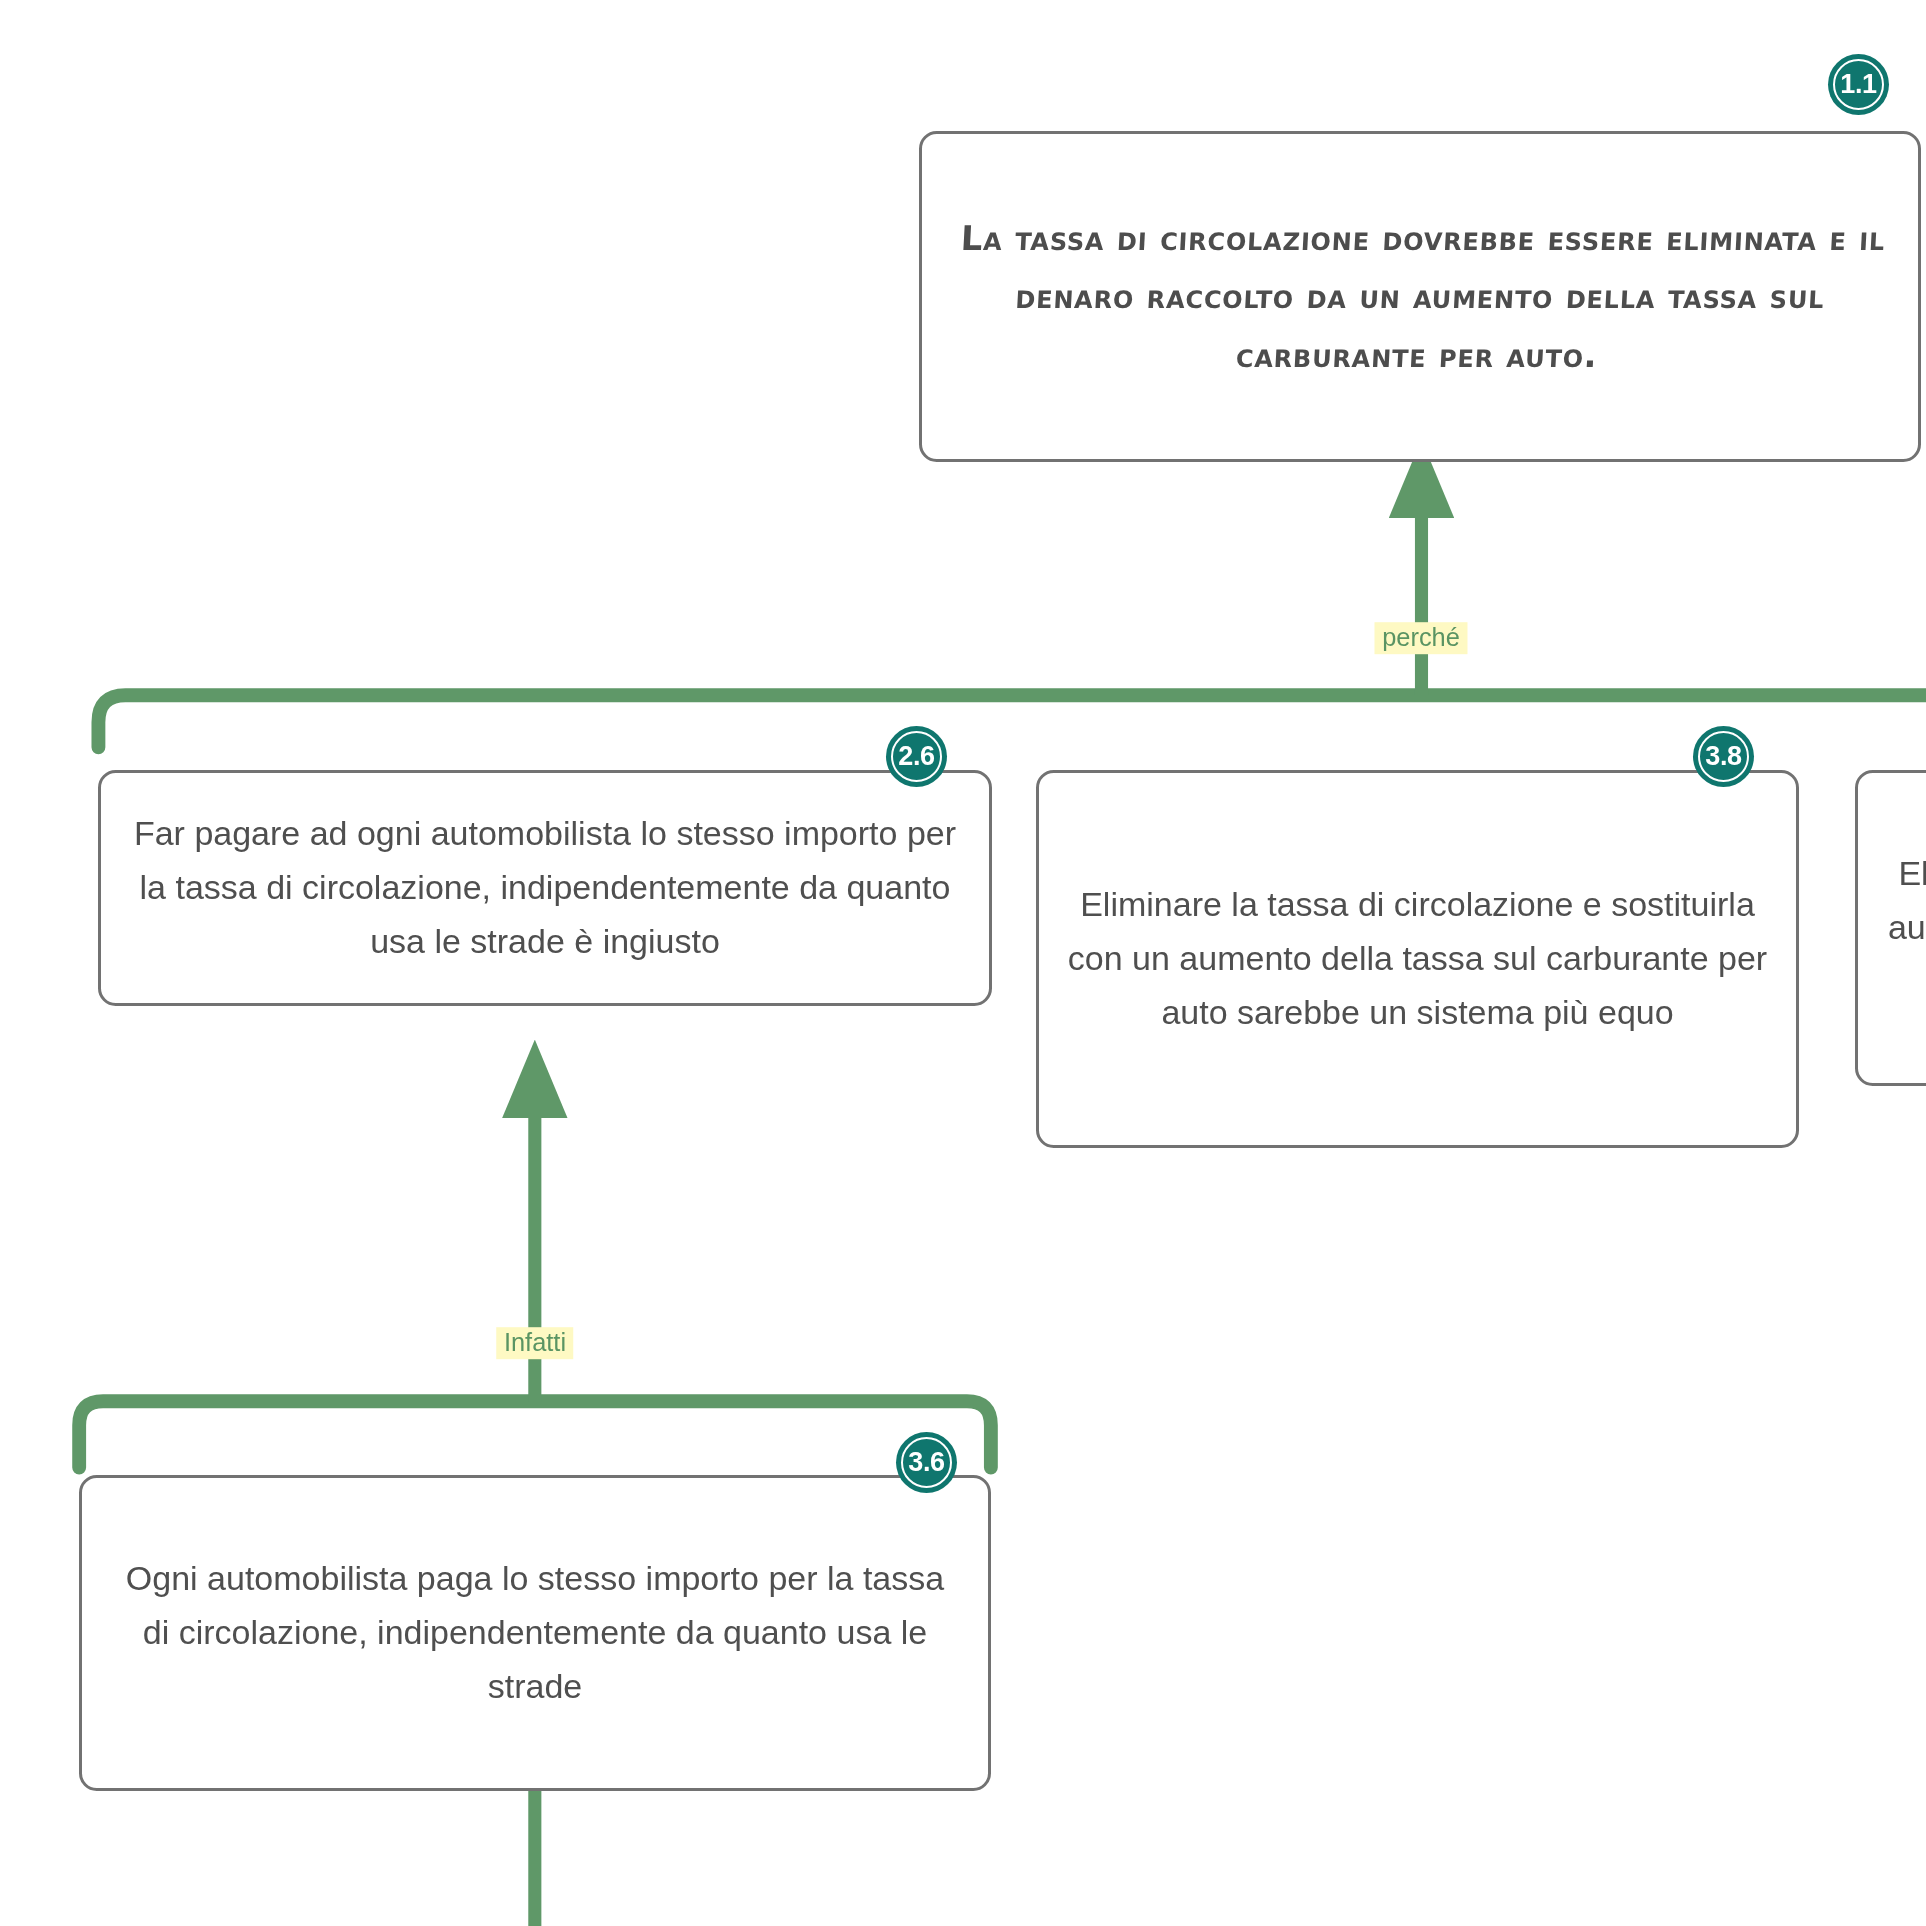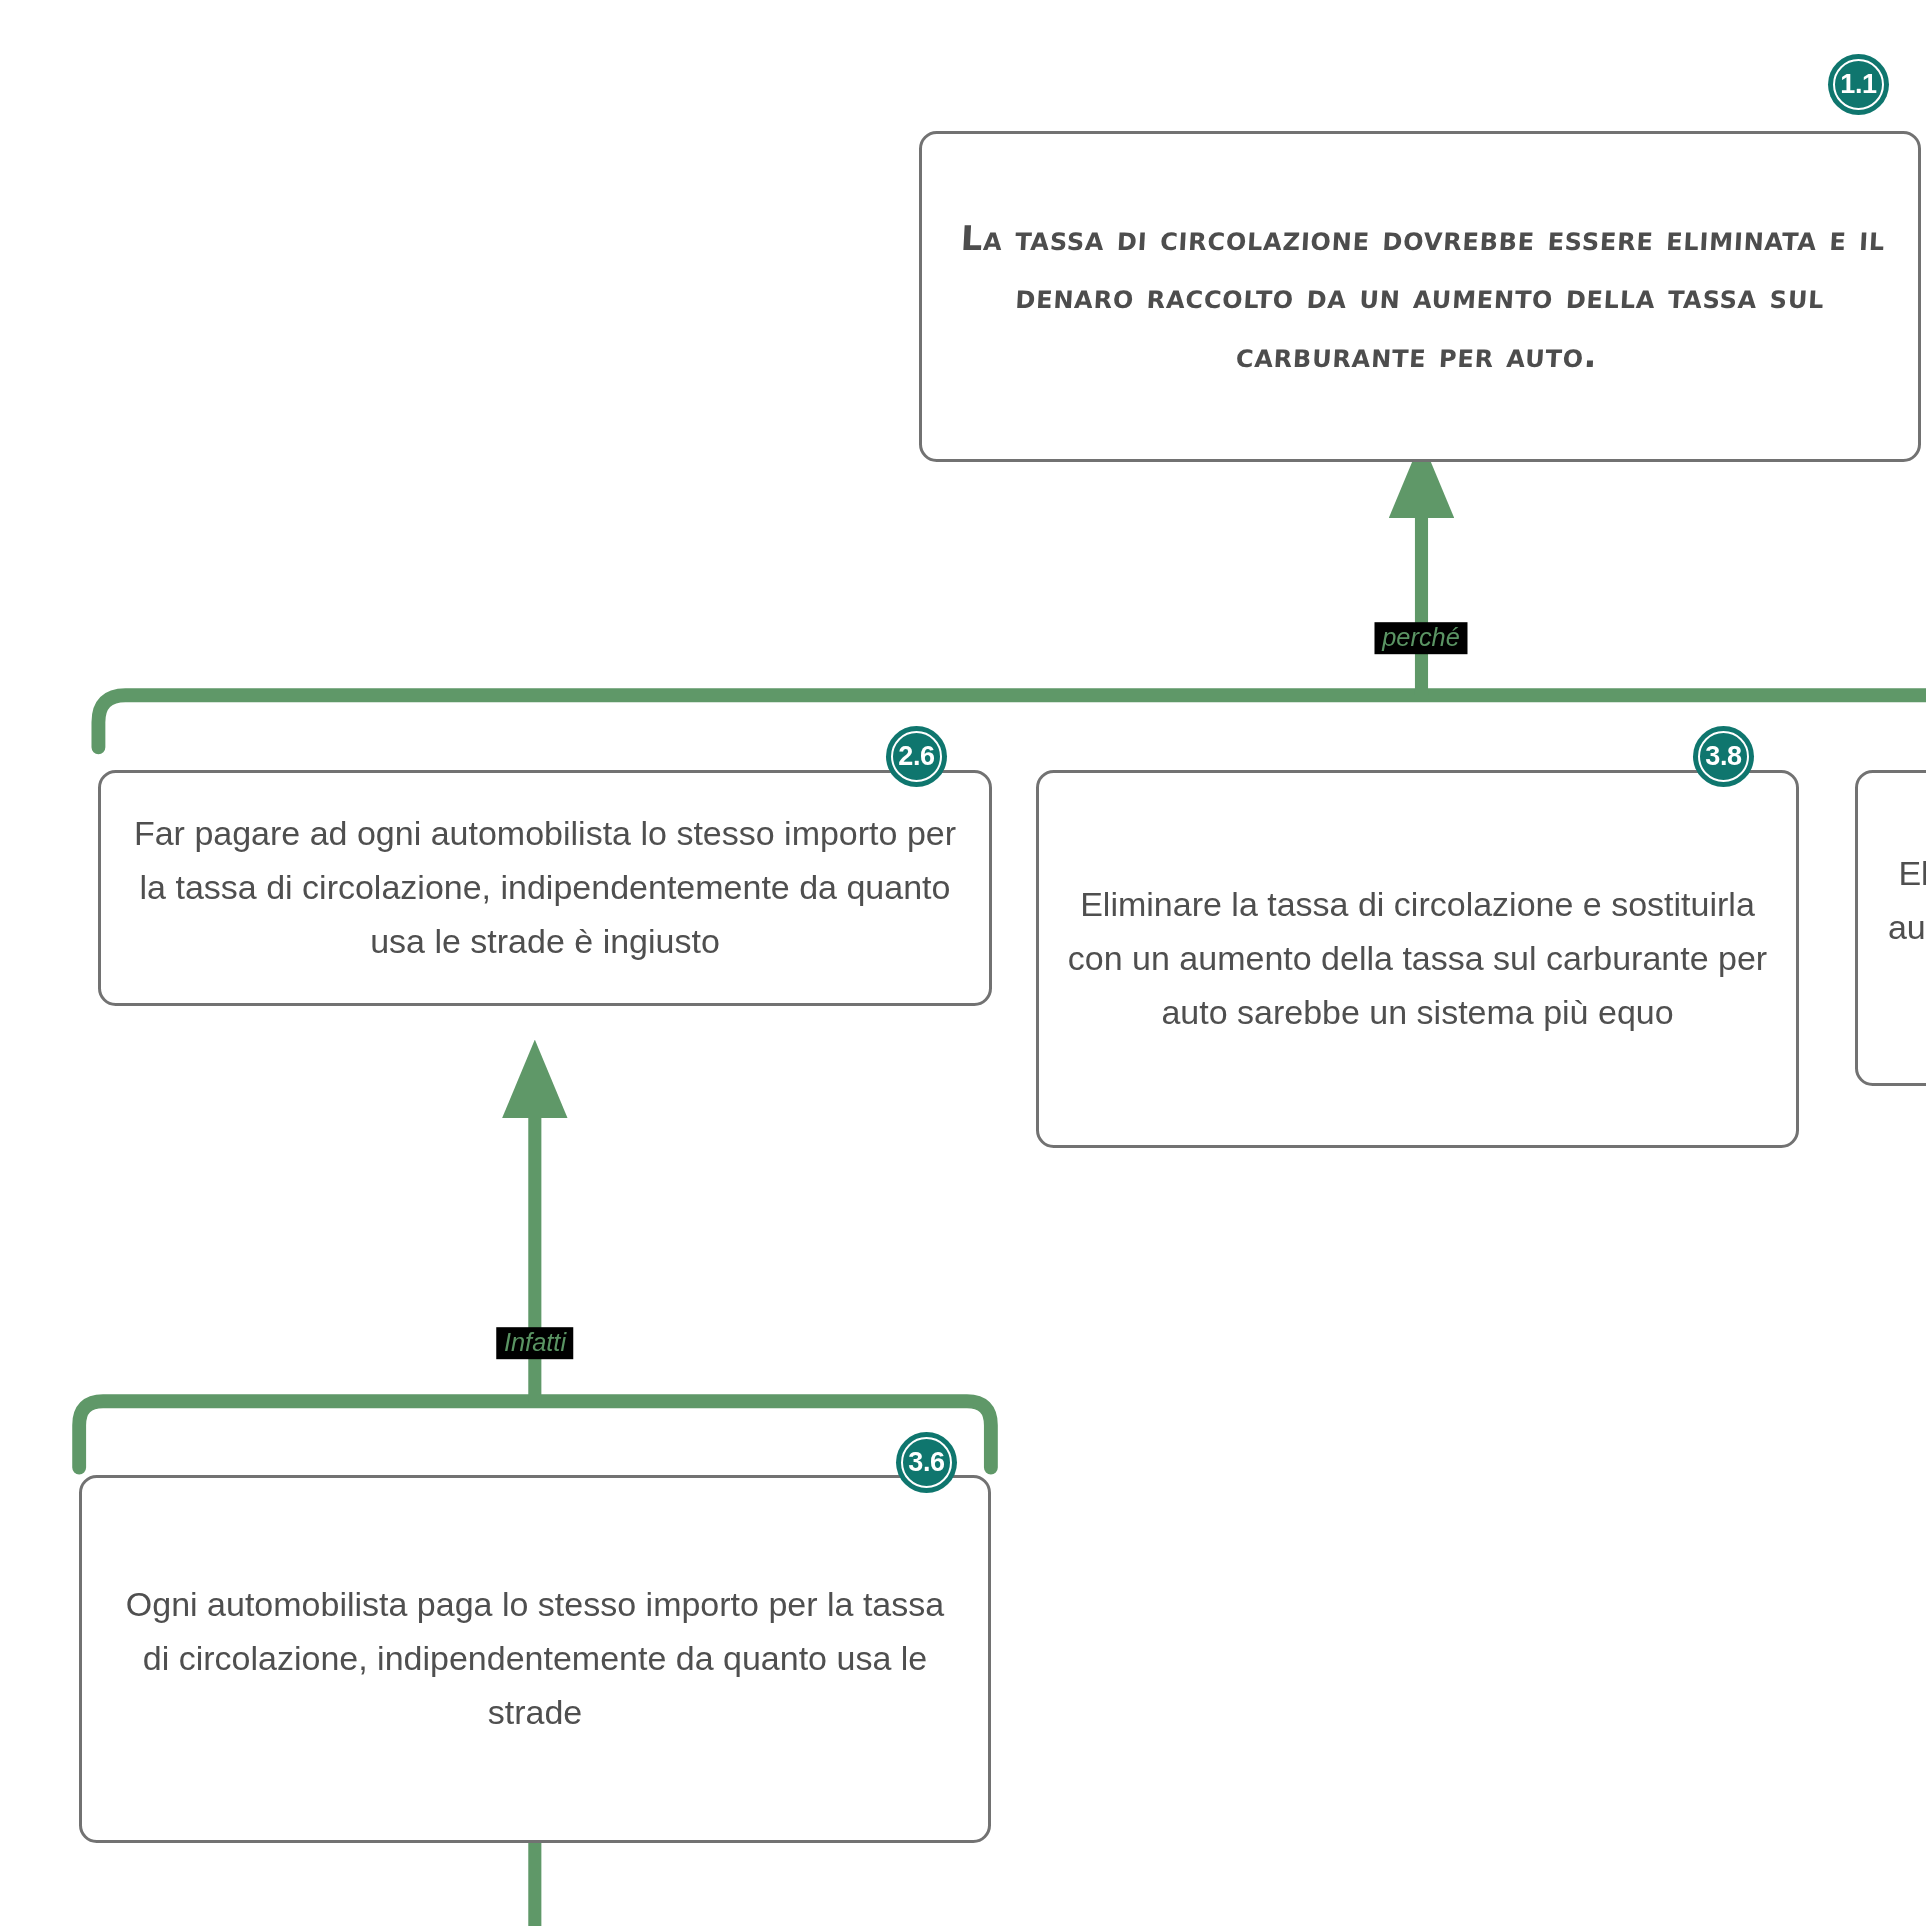--- a/index.html
+++ b/index.html
@@ -101,25 +101,24 @@
     letter-spacing: -0.4px;
   }
   
   .edge-label {
     position: absolute;
     z-index: 5;
     color: #5a9463;
     font-family: "Liberation Sans", sans-serif;
     font-size: 25.4px;
     line-height: 1;
-    background: #000000;
+    background: #fef9c3;
     padding: 3.1px 7.7px;
     white-space: nowrap;
     transform: translate(-50%, -50%);
-    font-style: italic;
   }
 </style>
 </head>
 <body>
 
 <div id="canvas">
 
   <svg id="edges" viewBox="0 0 7258 6475">
     <defs>
       <marker id="arrow-green" viewBox="0 0 12 10" refX="5" refY="5" markerWidth="6" markerHeight="5" orient="auto-start-reverse">
@@ -180,21 +179,21 @@
     <span class="node-text">Eliminare la tassa di circolazione e sostituirla con un aumento della tassa sul carburante per auto sarebbe un sistema più equo</span>
   </div>
   <div class="badge" style="left:1693px; top:726px;">
     <span class="badge-label">3.8</span>
   </div>
 
   <div class="node claim" style="left:1855px; top:770px; width:873px; height:316px;">
     <span class="node-text">Eliminare la tassa di circolazione e sostituirla con un aumento della tassa sul carburante per auto potrebbe anche portare più entrate</span>
   </div>
 
-  <div class="node claim" style="left:79px; top:1475px; width:912px; height:368px;">
+  <div class="node claim" style="left:79px; top:1475px; width:912px; height:316px;">
     <span class="node-text">Ogni automobilista paga lo stesso importo per la tassa di circolazione, indipendentemente da quanto usa le strade</span>
   </div>
   <div class="badge" style="left:896px; top:1432px;">
     <span class="badge-label">3.6</span>
   </div>
 
 </div>
 
 
 </body></html>

